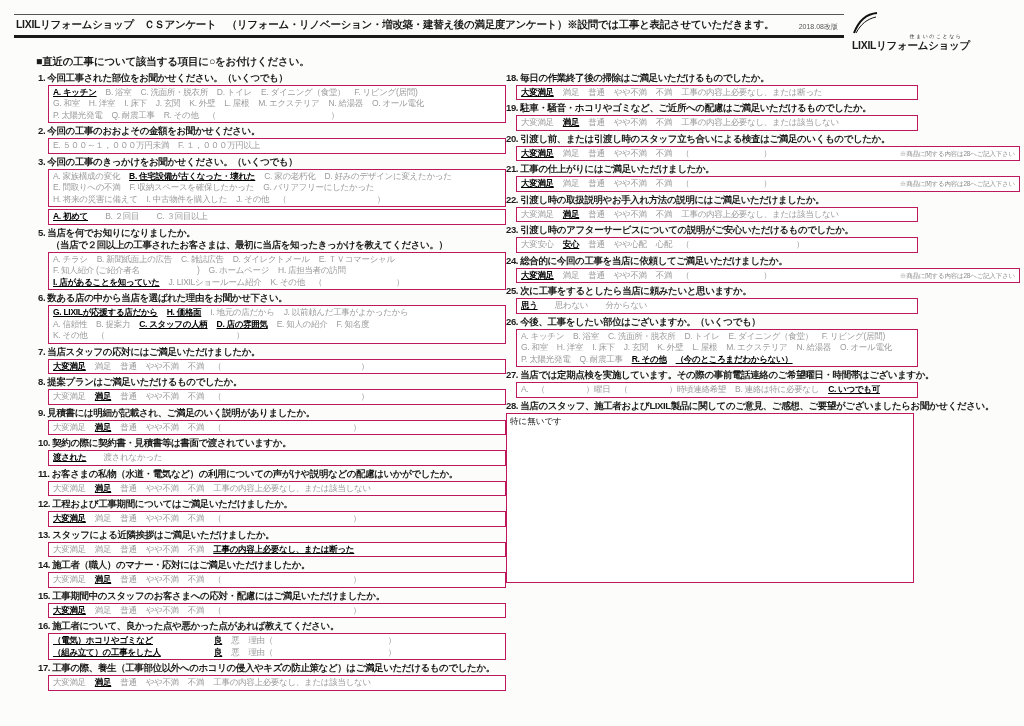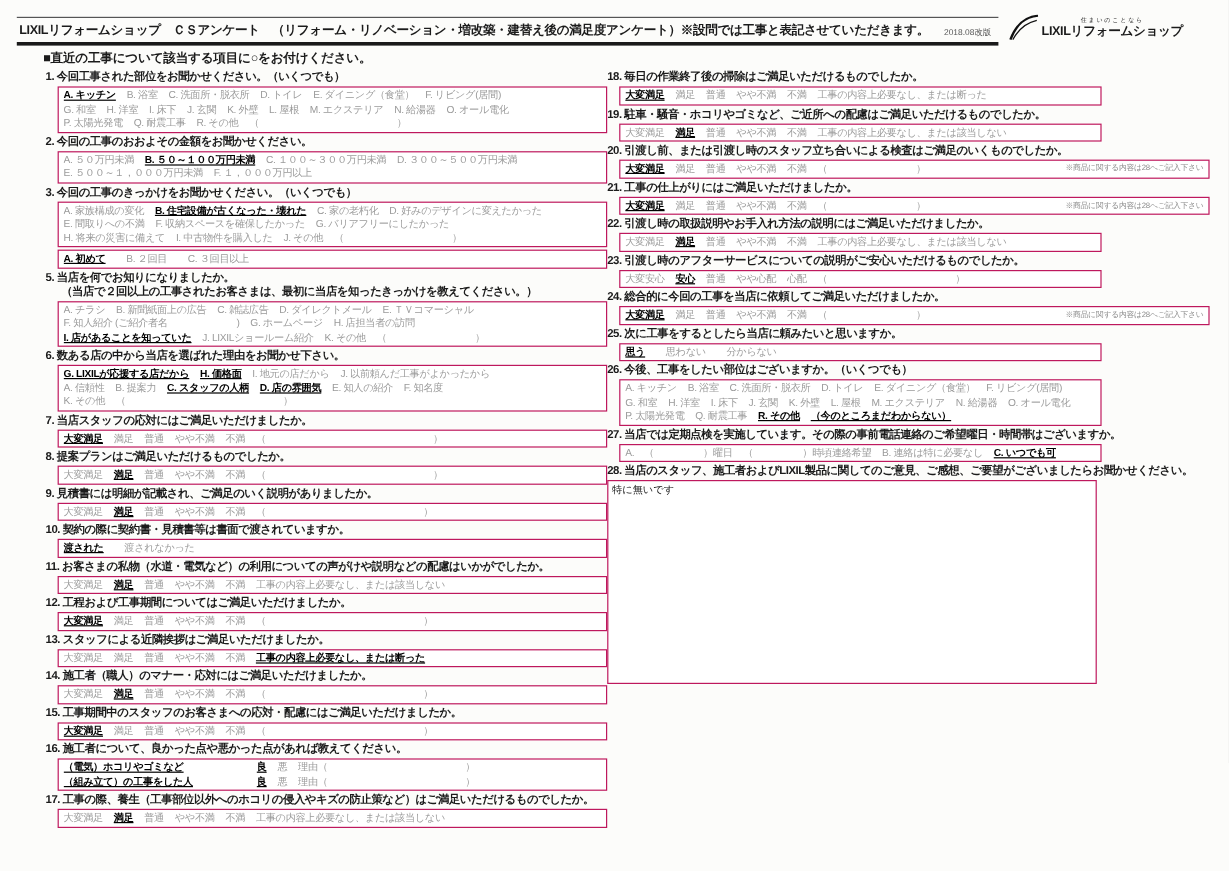--- a/index.html
+++ b/index.html
@@ -1,32 +1,32 @@
 <!DOCTYPE html>
 <html><head>
 <meta charset="utf-8">
 <style>
   html,body{margin:0;padding:0;background:#e8e8e6;}
   .page{
     width:1024px;height:726px;box-sizing:border-box;position:relative;
     background:#fcfcfa;color:#1b1b1b;overflow:hidden;
     font-family:"Liberation Sans",sans-serif;
-    padding:10px 16px 0 14px;
+    padding:10px 4px 0 14px;
   }
   
   .header{display:flex;align-items:flex-start;}
   .header-bar{
     flex:1;margin-top:4px;
     border-top:1px solid #555;border-bottom:3px solid #1a1a1a;
     padding:3px 6px 3px 2px;
     display:flex;justify-content:space-between;align-items:flex-end;
   }
   .header-title{font-weight:bold;font-size:10.5px;letter-spacing:-0.3px;white-space:nowrap;}
   .header-rev{font-size:7px;color:#555;white-space:nowrap;margin-left:6px;}
-  .logo{width:168px;display:flex;align-items:center;padding:2px 0 0 8px;}
+  .logo{width:168px;display:flex;padding:2px 0 0 8px;flex-direction:column;}
   .logo-text{display:flex;flex-direction:column;line-height:1;}
   .logo-tagline{font-size:5px;letter-spacing:1.5px;text-align:center;color:#222;}
   .logo-brand{font-size:10.5px;font-weight:bold;letter-spacing:-0.3px;margin-top:1px;}
   .swoosh{margin-right:2px;}
   
   .instruction{font-weight:bold;font-size:10.5px;margin:4px 0 3px 22px;letter-spacing:-0.2px;}
   
   .columns{display:flex;margin-left:24px;}
   .col{display:block;}
   .col-left{width:468px;flex:0 0 468px;}
@@ -104,26 +104,20 @@
               <span class="opt" data-name="option">Q. 耐震工事</span>
               <span class="opt" data-name="option">R. その他</span>
               <span class="opt" data-name="option">（　　　　　　　　　　　　　　）</span>
             </div>
           </div>
         </div>
         <div class="q" data-name="question-2">
           <div class="q-title" data-name="question-title">2. 今回の工事のおおよその金額をお聞かせください。</div>
           <div class="q-box" data-name="options-box">
             <div class="q-row" data-name="options-row">
-              <span class="opt" data-name="option">A. ５０万円未満</span>
-              <span class="opt sel" data-name="option-selected">B. ５０～１００万円未満</span>
-              <span class="opt" data-name="option">C. １００～３００万円未満</span>
-              <span class="opt" data-name="option">D. ３００～５００万円未満</span>
-            </div>
-            <div class="q-row" data-name="options-row">
               <span class="opt" data-name="option">E. ５００～１，０００万円未満</span>
               <span class="opt" data-name="option">F. １，０００万円以上</span>
             </div>
           </div>
         </div>
         <div class="q" data-name="question-3">
           <div class="q-title" data-name="question-title">3. 今回の工事のきっかけをお聞かせください。（いくつでも）</div>
           <div class="q-box" data-name="options-box">
             <div class="q-row" data-name="options-row">
               <span class="opt" data-name="option">A. 家族構成の変化</span>

